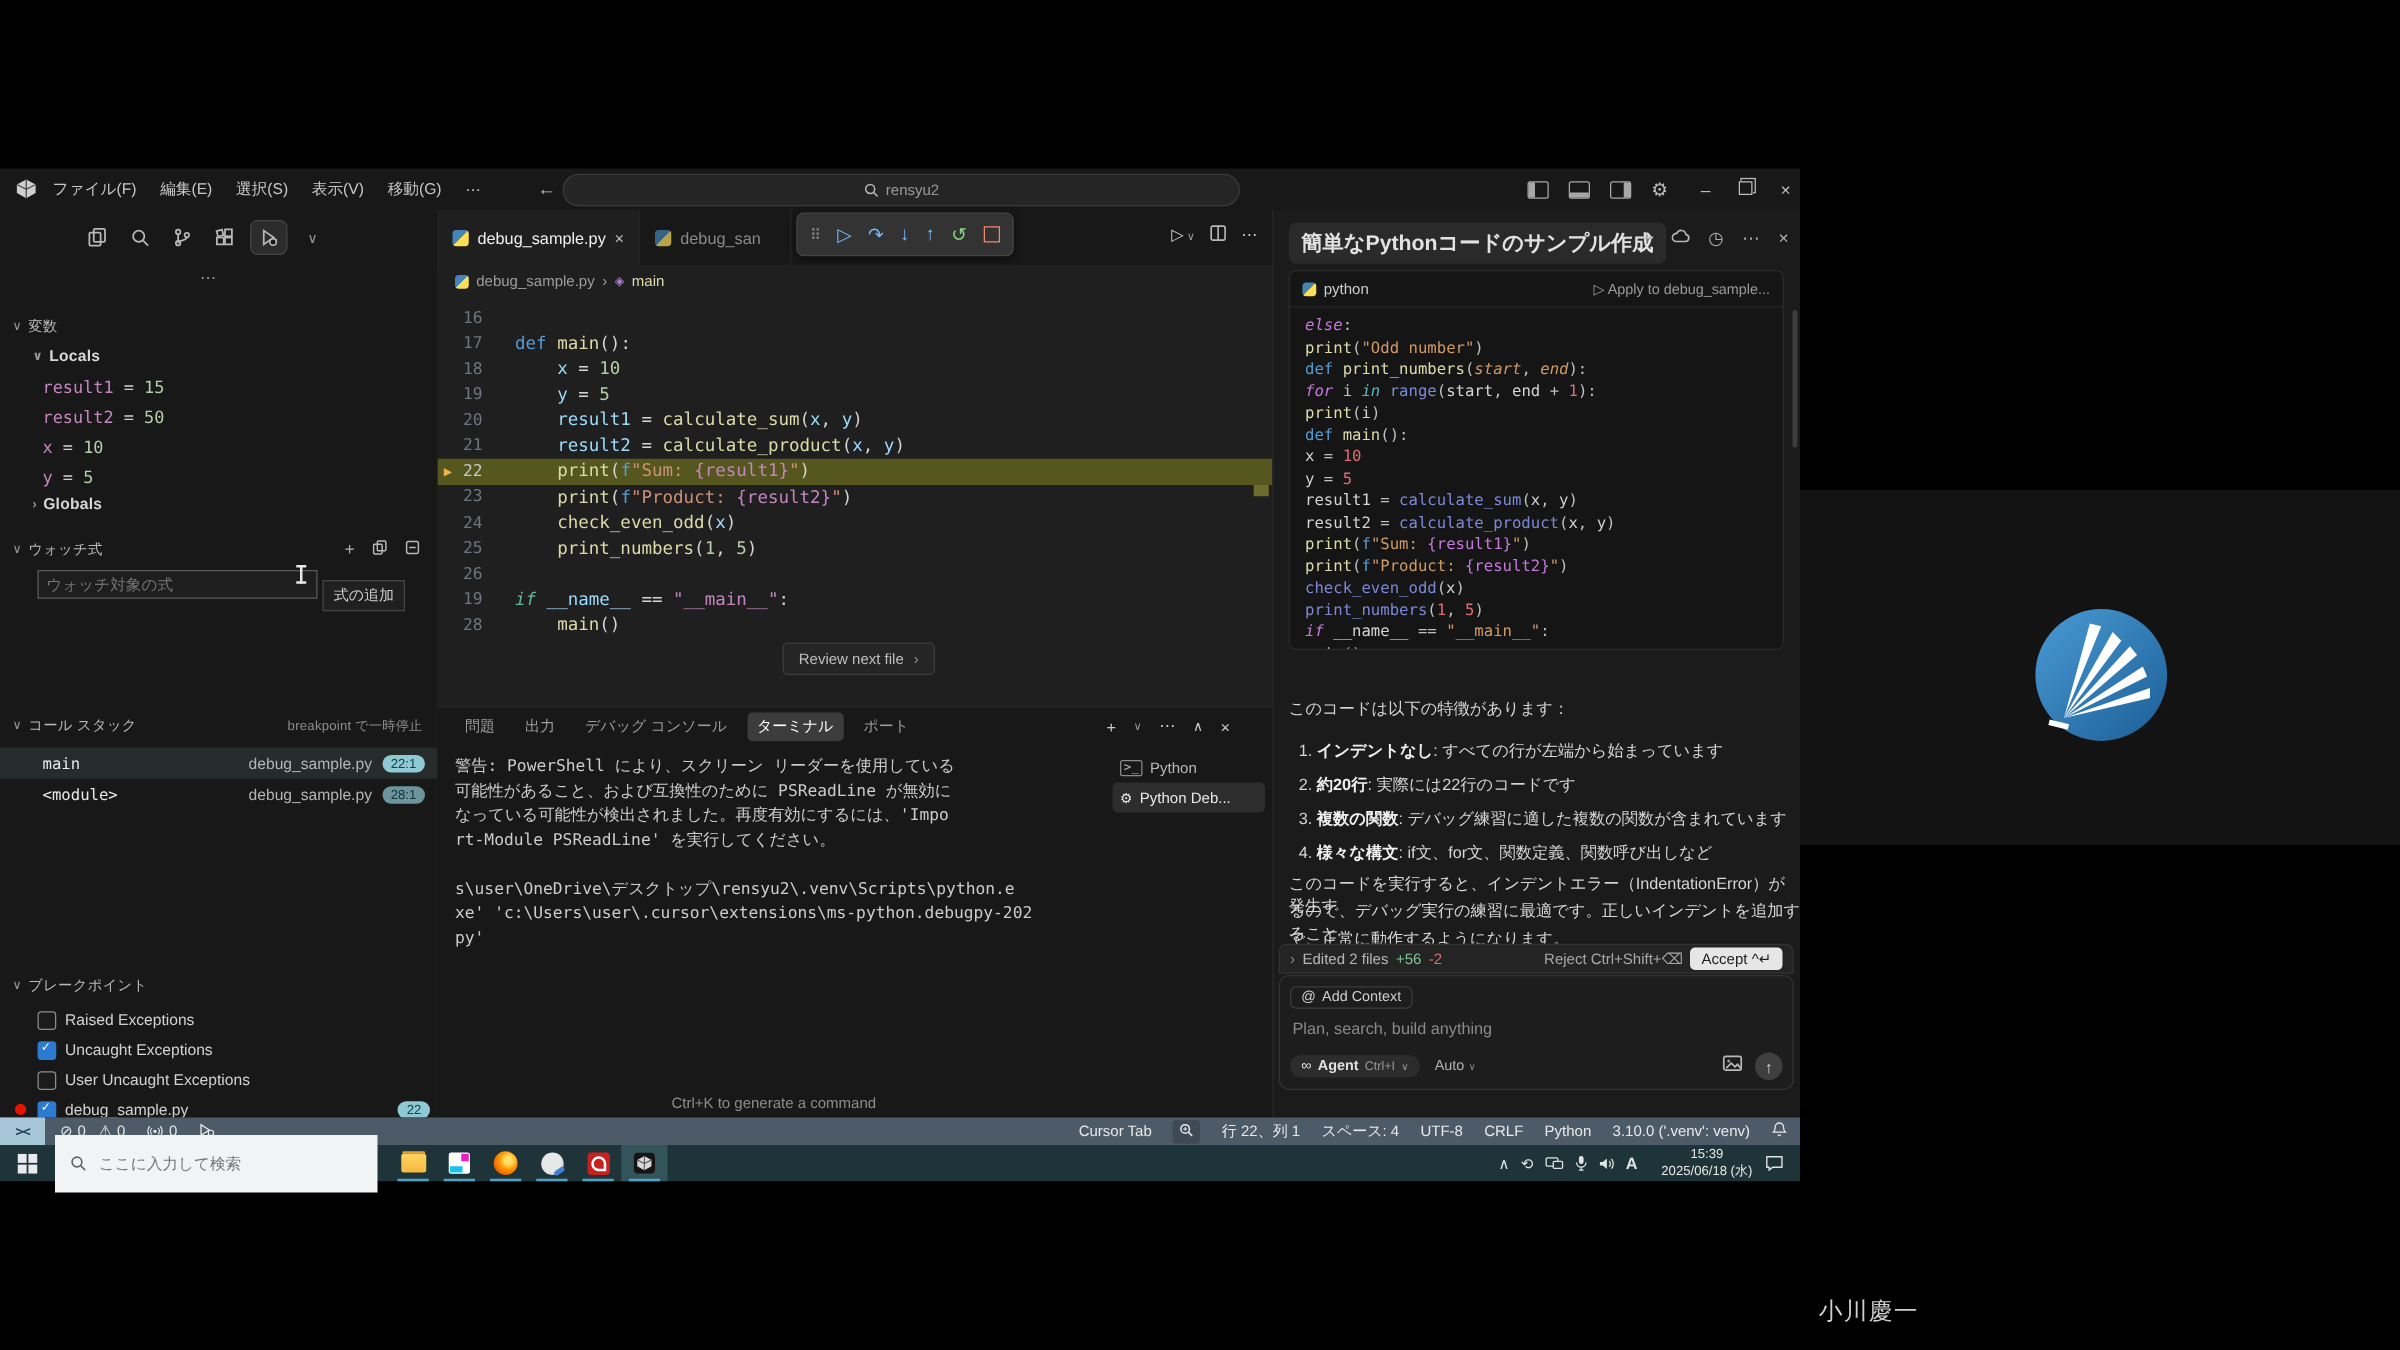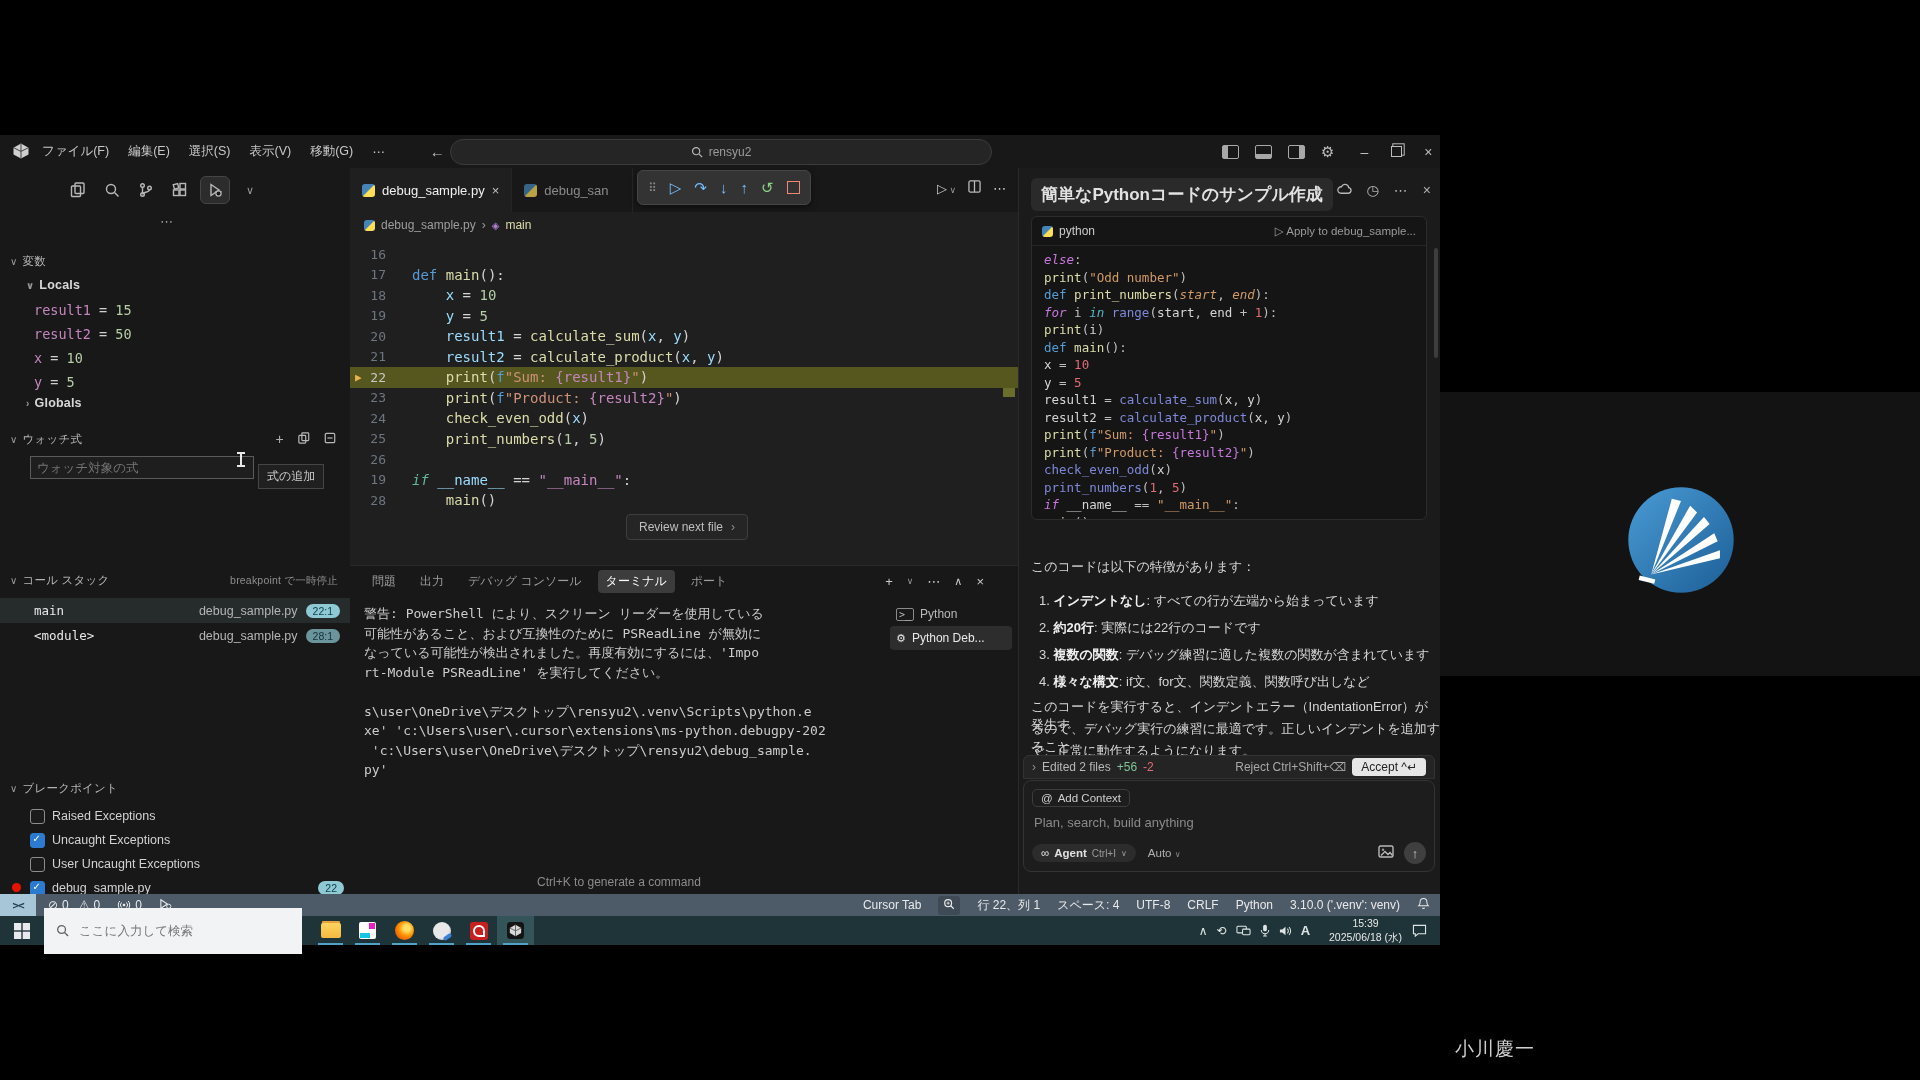--- a/index.html
+++ b/index.html
@@ -369,21 +369,20 @@
         </span>
       </div>
       <div id="term-lines" class="mono" style="position:absolute;left:14px;top:38px;right:130px;">
           <div class="tl">警告: PowerShell により、スクリーン リーダーを使用している</div>
           <div class="tl">可能性があること、および互換性のために PSReadLine が無効に</div>
           <div class="tl">なっている可能性が検出されました。再度有効にするには、'Impo</div>
           <div class="tl">rt-Module PSReadLine' を実行してください。</div>
           <div class="tl">&nbsp;</div>
           <div class="tl">s\user\OneDrive\デスクトップ\rensyu2\.venv\Scripts\python.e</div>
           <div class="tl">xe' 'c:\Users\user\.cursor\extensions\ms-python.debugpy-202</div>
-          <div class="tl"> 'c:\Users\user\OneDrive\デスクトップ\rensyu2\debug_sample.</div>
           <div class="tl">py'</div>
         </div>
       <div class="abs" style="right:6px;top:36px;width:122px;">
         <div class="sess-row" style="color:#b8b8b8;">
           <span class="mono" style="font-size:10px;border:1px solid #8a8a8a;padding:0 2px;border-radius:2px;">&gt;_</span>
           <span>Python</span>
         </div>
         <div class="sess-row" style="color:#e8e8e8;background:#2d2d2d;border-radius:4px;">
           <span style="font-size:11px;">⚙</span>
           <span>Python Deb...</span>

